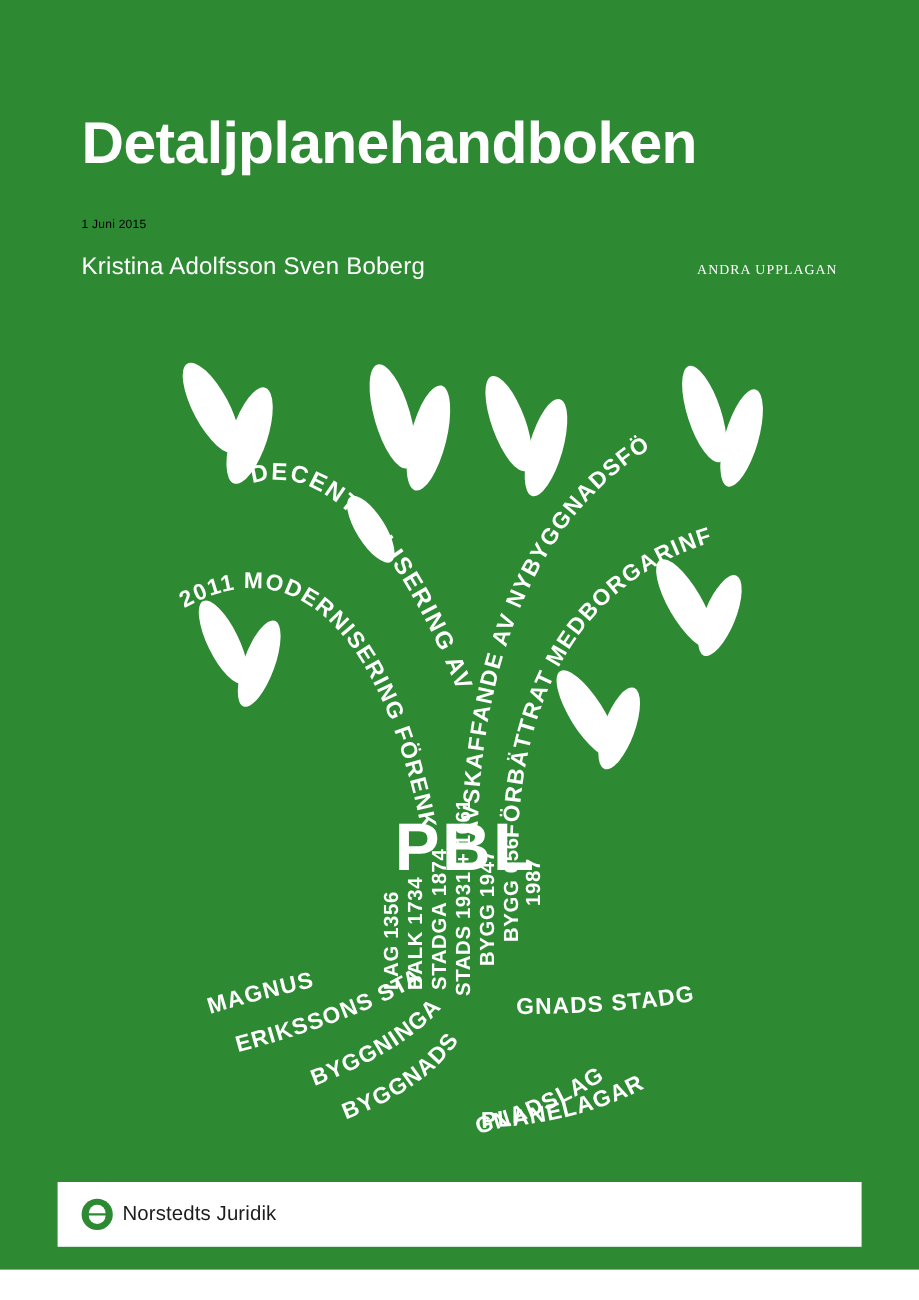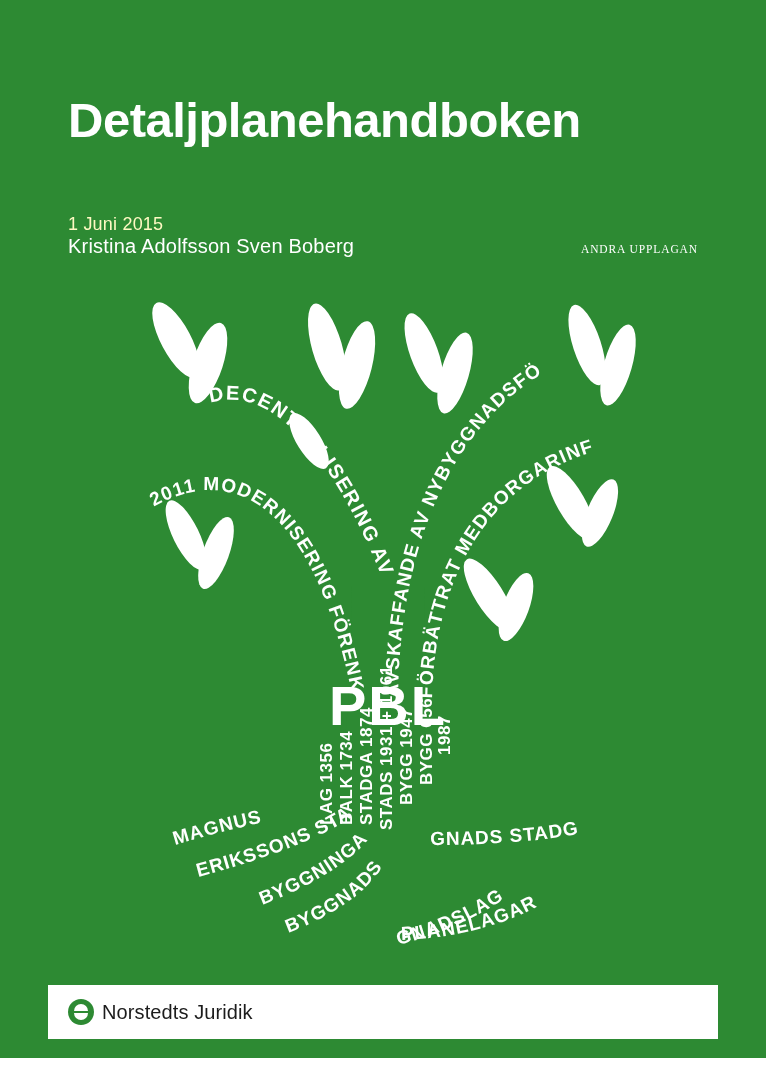--- a/index.html
+++ b/index.html
@@ -32,29 +32,29 @@
     align-items: baseline;
     justify-content: space-between;
     margin-top: 36px;
   }
   .subtitle {
     color: #ffffff;
     font-size: 11.5px;
     letter-spacing: 0.35px;
   }
   .date {
-    color: #fef9c3;
-    font-size: 18px;
+    color: #000000;
+    font-size: 10px;
     letter-spacing: 0.2px;
-    margin-top: 32px;
   }
   .authors-row {
     display: flex;
     align-items: baseline;
     justify-content: space-between;
+    margin-top: 18px;
   }
   .authors {
     color: #ffffff;
     font-size: 20px;
     letter-spacing: 0.2px;
   }
   .edition {
     color: #ffffff;
     font-size: 11.5px;
     letter-spacing: 0.9px;
@@ -103,21 +103,21 @@
   .pub-logo::after {
     content: "";
     position: absolute;
     left: 6px; top: 14px;
     width: 14px; height: 7px;
     background: #ffffff;
     border-radius: 0 0 7px 7px;
   }
   .pub-name {
     color: #1c1c1c;
-    font-size: 20px;
+    font-size: 17px;
     letter-spacing: 0.1px;
   }
 </style>
 </head>
 <body>
 
 <div class="cover">
 
   <div class="header">
     <div class="book-title">Detaljplanehandboken</div>

